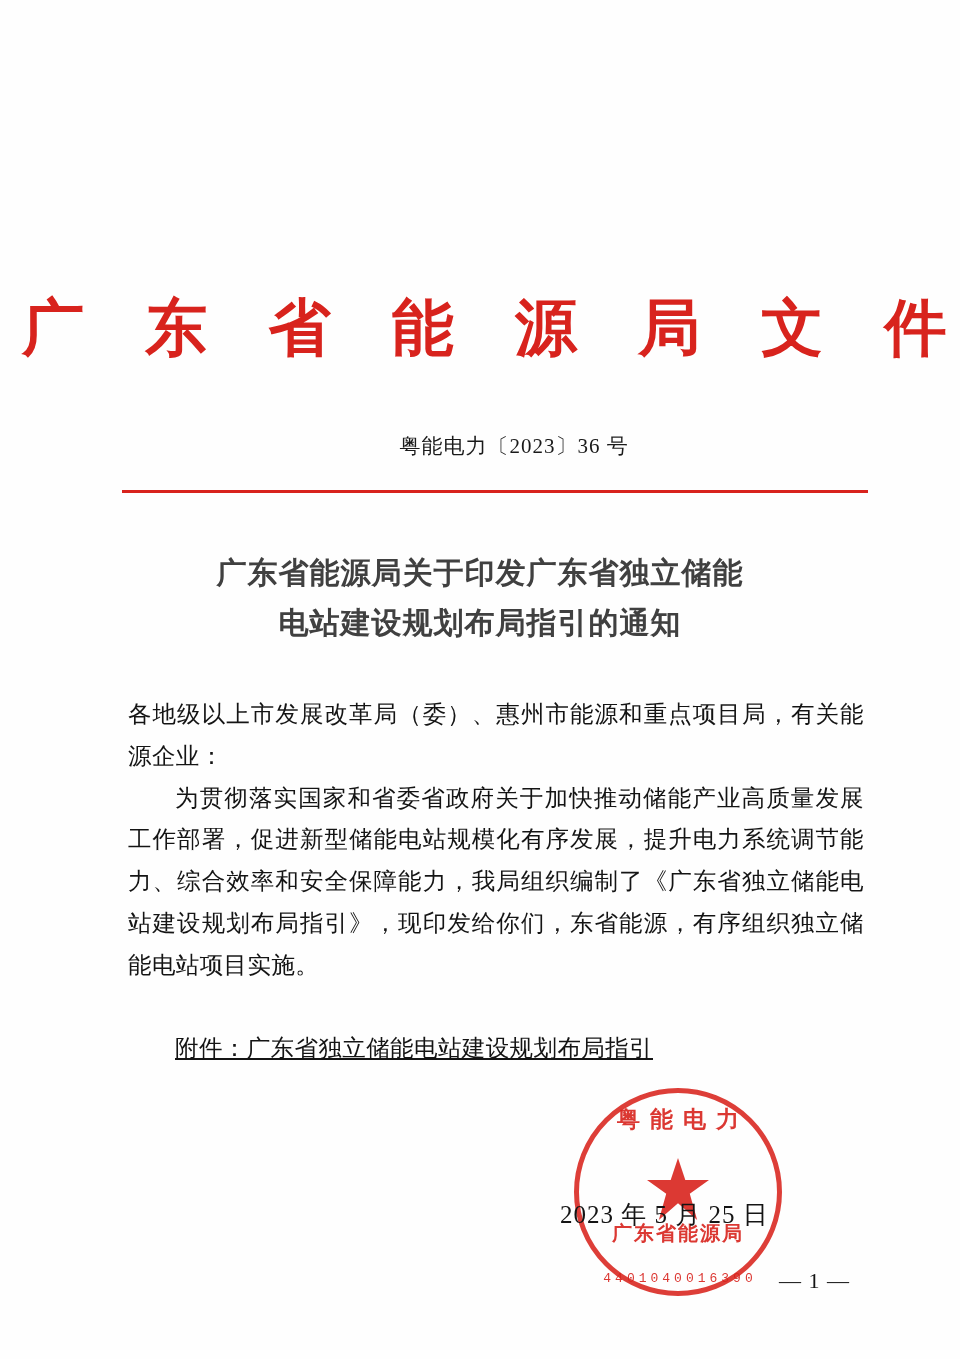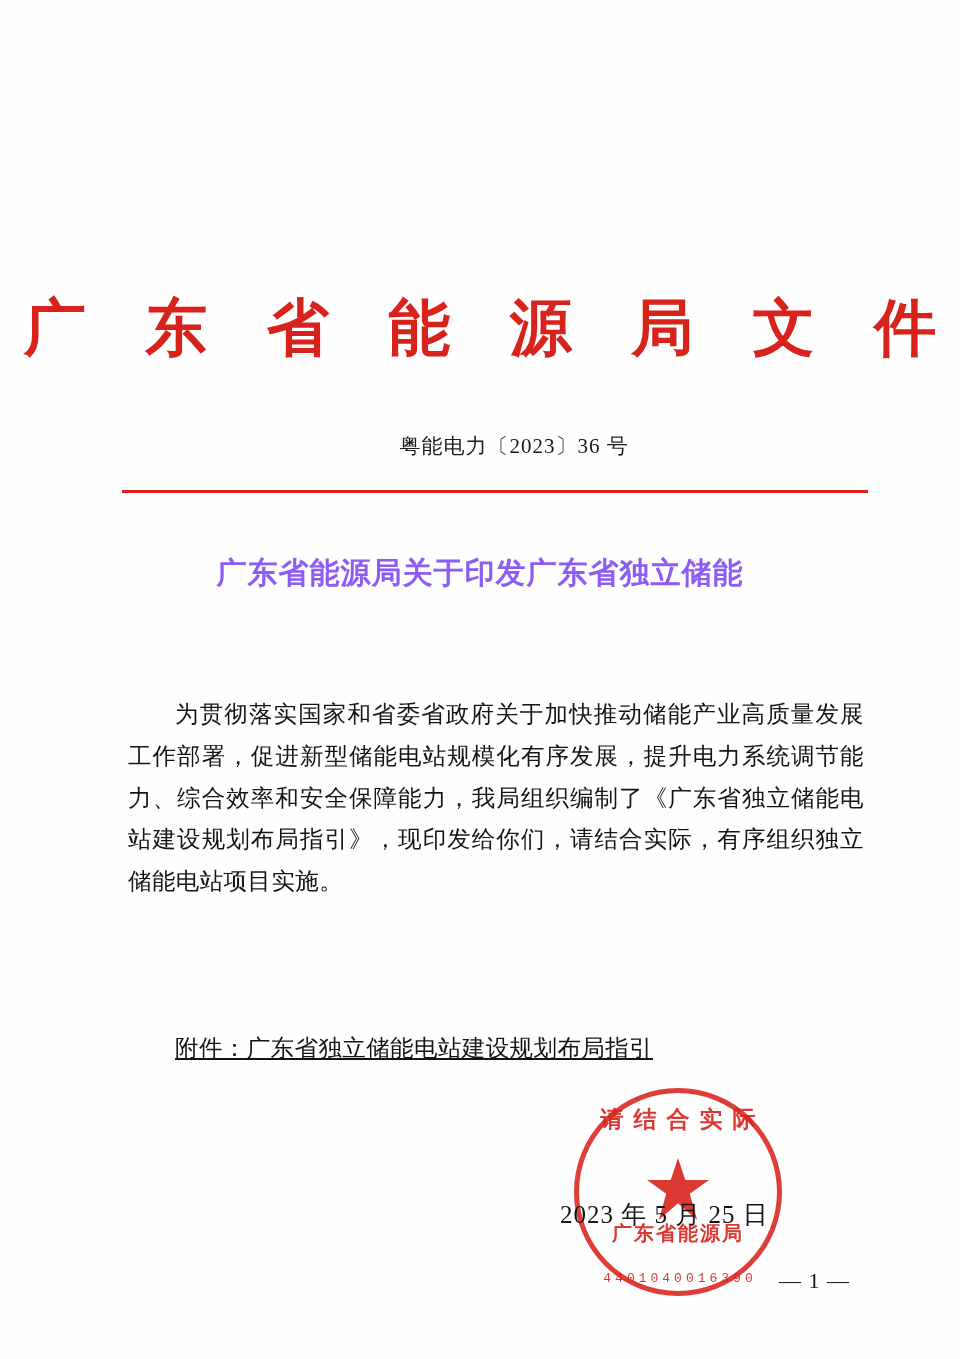--- a/index.html
+++ b/index.html
@@ -27,21 +27,21 @@
     position: absolute;
     top: 286px;
     left: 0;
     width: 100%;
     text-align: center;
     color: #d8231d;
     font-size: 62px;
     font-weight: 700;
     letter-spacing: 22px;
     text-indent: 22px;
-    font-family: Liberation Serif, serif;
+    font-family: Liberation Sans, sans-serif;
     white-space: nowrap;
   }
 
   .doc-number {
     position: absolute;
     top: 432px;
     left: 0;
     width: 100%;
     text-align: center;
     font-size: 21px;
@@ -63,21 +63,21 @@
   .doc-title {
     position: absolute;
     top: 548px;
     left: 150px;
     width: 660px;
     text-align: center;
     font-size: 30px;
     font-weight: 700;
     line-height: 1.65;
     letter-spacing: 1px;
-    color: #8b5cf6;
+    color: #404040;
   }
   .doc-title .line {
     display: block;
   }
 
   
   .body-block {
     position: absolute;
     top: 694px;
     left: 128px;
@@ -199,31 +199,33 @@
 <div class="page">
 
   <div class="masthead">广 东 省 能 源 局 文 件</div>
 
   <div class="doc-number">粤能电力〔2023〕36 号</div>
 
   <div class="red-rule"></div>
 
   <div class="doc-title">
     <span class="line">广东省能源局关于印发广东省独立储能</span>
+    <span class="line">电站建设规划布局指引的通知</span>
   </div>
 
   <div class="body-block">
-    <p class="indent">为贯彻落实国家和省委省政府关于加快推动储能产业高质量发展工作部署，促进新型储能电站规模化有序发展，提升电力系统调节能力、综合效率和安全保障能力，我局组织编制了《广东省独立储能电站建设规划布局指引》，现印发给你们，请结合实际，有序组织独立储能电站项目实施。</p>
+    <p>各地级以上市发展改革局（委）、惠州市能源和重点项目局，有关能源企业：</p>
+    <p class="indent">为贯彻落实国家和省委省政府关于加快推动储能产业高质量发展工作部署，促进新型储能电站规模化有序发展，提升电力系统调节能力、综合效率和安全保障能力，我局组织编制了《广东省独立储能电站建设规划布局指引》，现印发给你们，东省能源，有序组织独立储能电站项目实施。</p>
   </div>
 
   <div class="attachment">附件：广东省独立储能电站建设规划布局指引</div>
 
   <div class="seal">
     <div class="ring"></div>
-    <div class="arc-top">请结合实际</div>
+    <div class="arc-top">粤能电力</div>
     <div class="star"></div>
     <div class="seal-mid">广东省能源局</div>
     <div class="arc-bottom">4401040016390</div>
   </div>
 
   <div class="sign-date">2023 年 5 月 25 日</div>
 
   <div class="page-number">— 1 —</div>
 
 </div>

